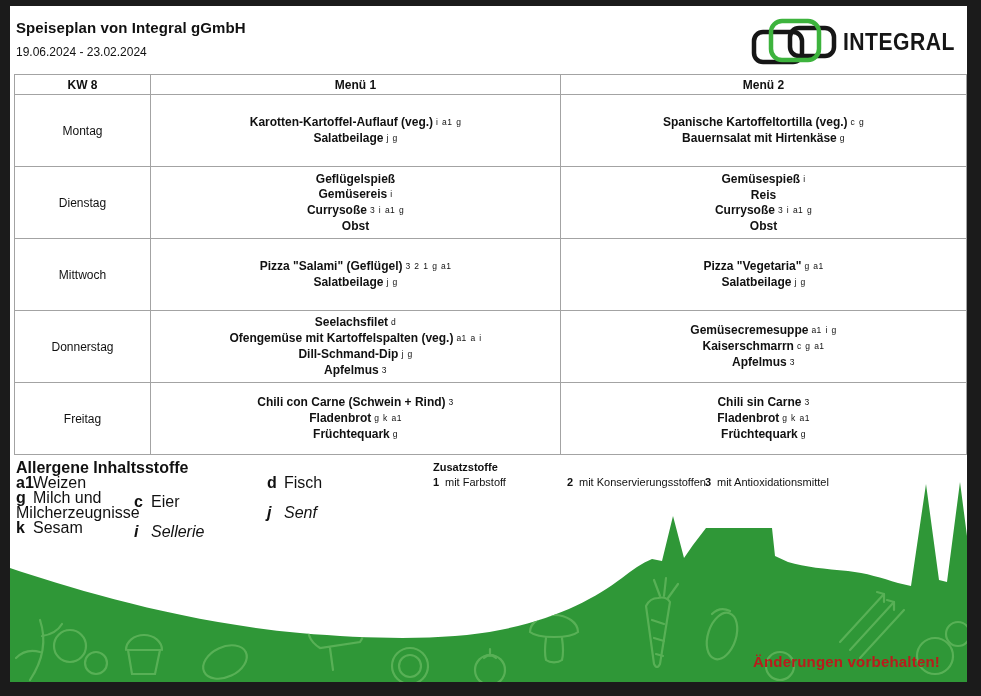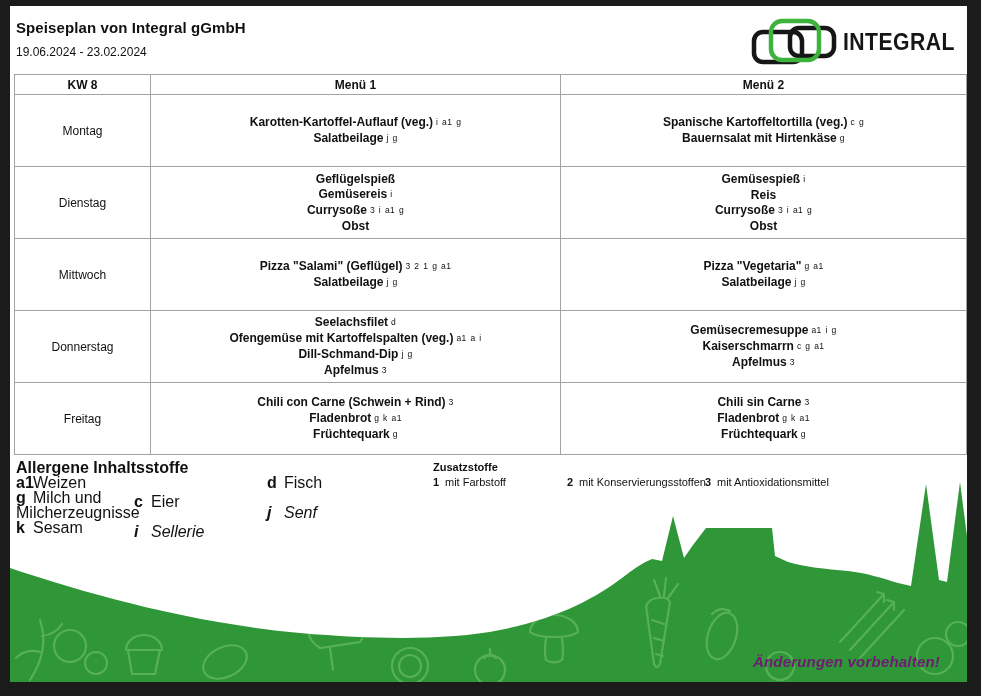--- a/index.html
+++ b/index.html
@@ -32,21 +32,21 @@
   .legend-item{min-height:15px;}
   .skip-line{margin-top:15px;font-style:italic;}
   .legend-code{font-weight:bold;display:inline-block;width:17px;}
   .additives{position:absolute;left:423px;top:454px;font-size:11px;line-height:15px;white-space:nowrap;}
   .add-item{display:inline-block;vertical-align:top;}
   .add-item0{width:134px;}
   .add-item1{width:138px;}
   .add-code{font-weight:bold;display:inline-block;width:12px;}
   
   .footer-art{position:absolute;left:0;bottom:0;width:957px;height:212px;pointer-events:none;}
-  .footer-notice{position:absolute;right:27px;bottom:12px;font-size:15px;font-weight:bold;color:#701a75;letter-spacing:.2px;font-style:italic;}
+  .footer-notice{position:absolute;right:27px;bottom:12px;font-size:15px;font-weight:bold;color:#b91c1c;letter-spacing:.2px;}
 </style>
 </head>
 <body>
 
 <div class="sheet">
 
   <div class="doc-title">Speiseplan von Integral gGmbH</div>
   <div class="doc-date">19.06.2024 - 23.02.2024</div>
 
   <div class="logo">

